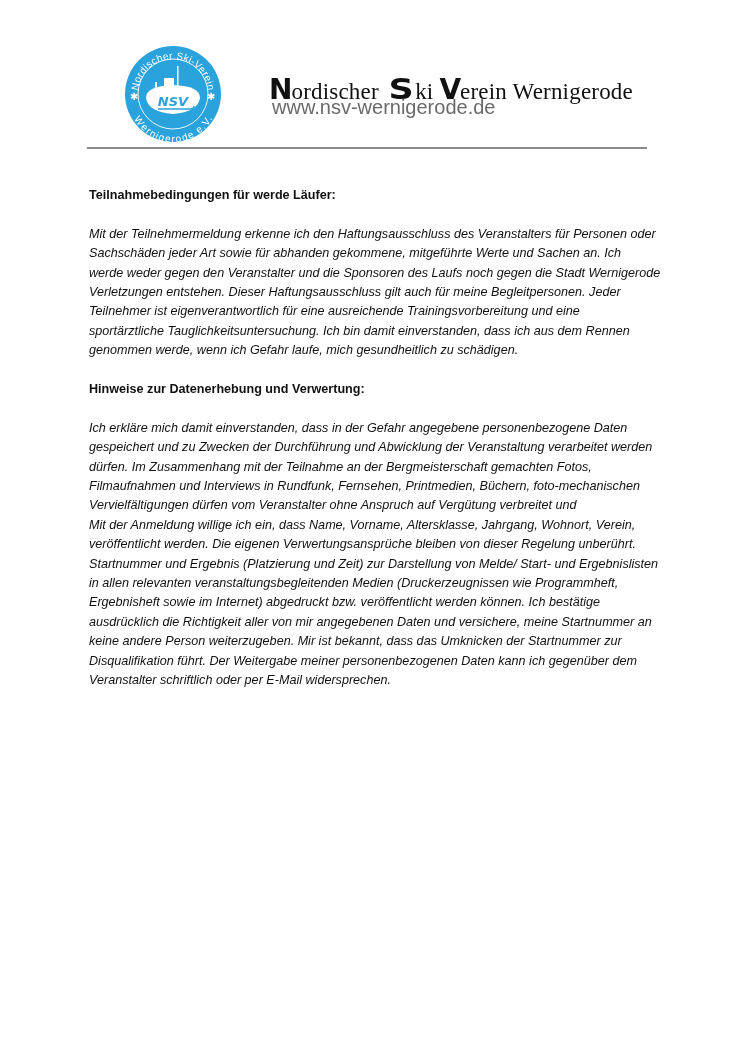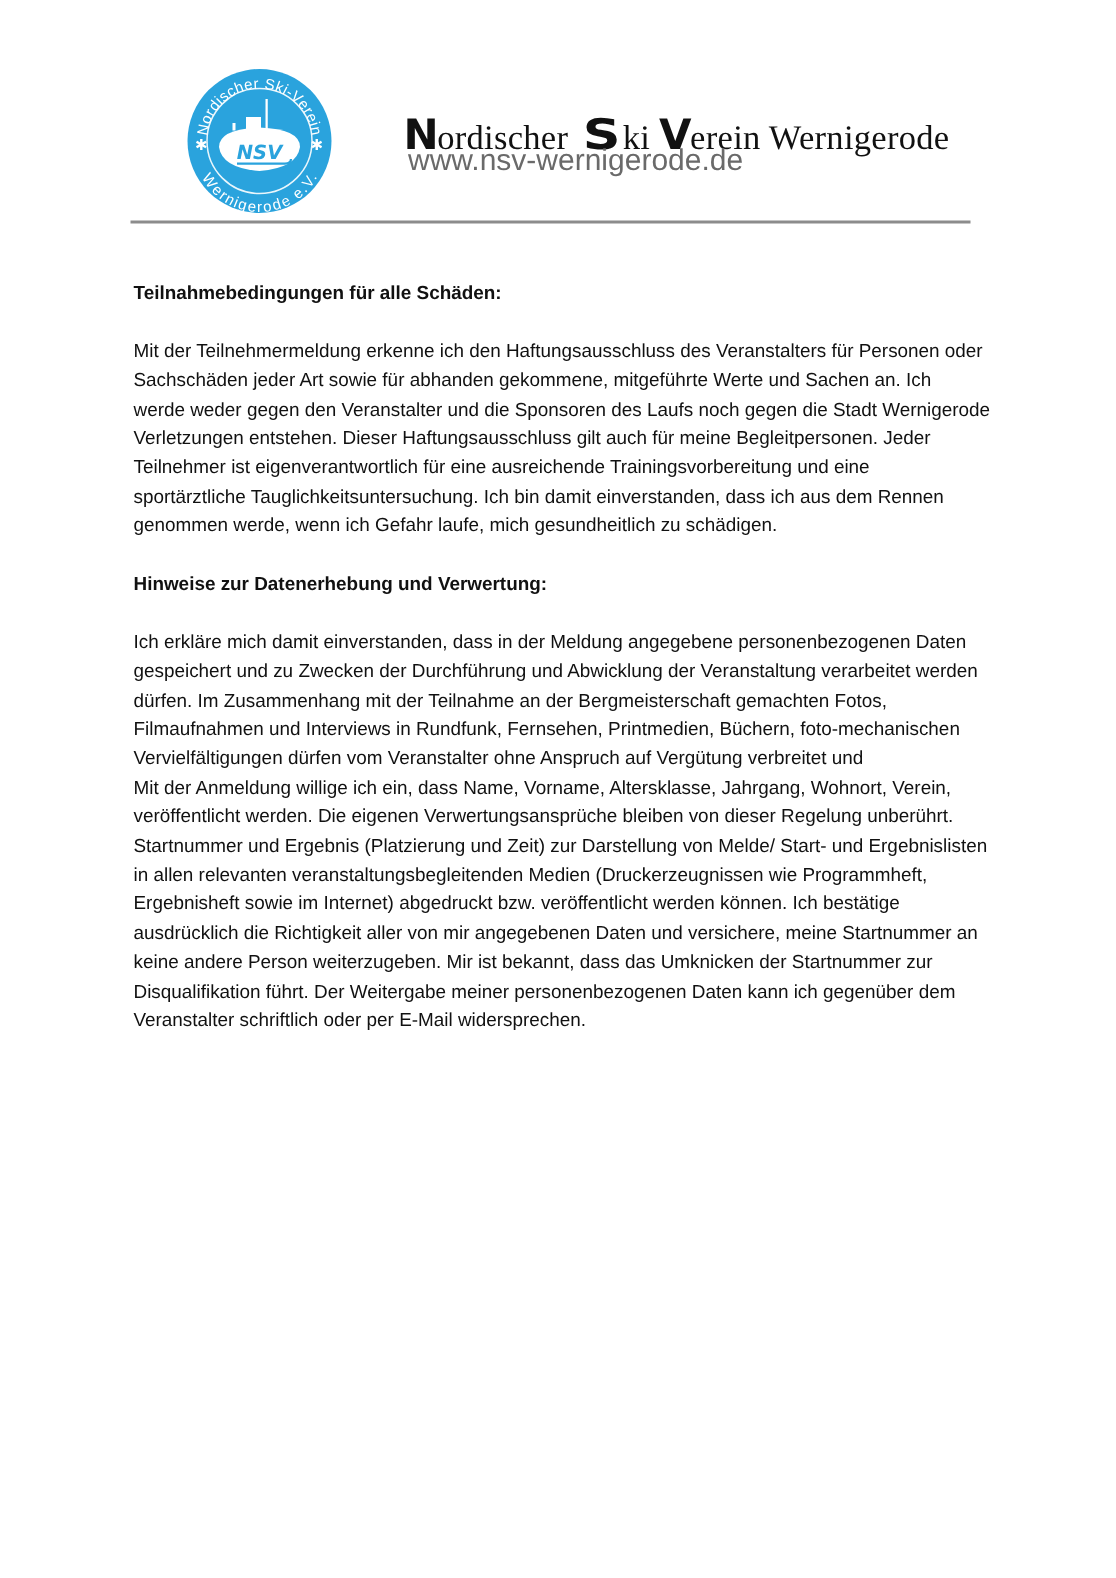--- a/index.html
+++ b/index.html
@@ -75,21 +75,21 @@
     }
     .content h2 {
       font-size: 12.6px;
       font-weight: bold;
       margin: 0 0 19.4px 0;
       line-height: 19.4px;
     }
     .content p {
       margin: 0 0 19.4px 0;
     }
-    .line { display: block; white-space: nowrap; }
+    .line { display: block; white-space: nowrap; font-style: italic; }
   </style>
 </head>
 <body>
 
 <div class="logo">
   <svg width="98" height="104" viewBox="0 0 98 104">
     <defs>
       <path id="arcTop" d="M 14 52 A 35 35 0 0 1 84 52"></path>
       <path id="arcBottom" d="M 12 56 A 37 37 0 0 0 86 56"></path>
     </defs>
@@ -118,34 +118,34 @@
   <span class="big">N</span><span>ordischer</span>
   <span class="ski-s">S</span><span>ki</span>
   <span class="big">V</span><span>erein Wernigerode</span>
 </div>
 
 <div class="website">www.nsv-wernigerode.de</div>
 
 <div class="divider"></div>
 
 <div class="content">
-  <h2>Teilnahmebedingungen für alle Schäden:</h2>
+  <h2>Teilnahmebedingungen für werde Läufer:</h2>
   <p>
     <span class="line">Mit der Teilnehmermeldung erkenne ich den Haftungsausschluss des Veranstalters für Personen oder</span>
     <span class="line">Sachschäden jeder Art sowie für abhanden gekommene, mitgeführte Werte und Sachen an. Ich</span>
     <span class="line">werde weder gegen den Veranstalter und die Sponsoren des Laufs noch gegen die Stadt Wernigerode</span>
     <span class="line">Verletzungen entstehen. Dieser Haftungsausschluss gilt auch für meine Begleitpersonen. Jeder</span>
     <span class="line">Teilnehmer ist eigenverantwortlich für eine ausreichende Trainingsvorbereitung und eine</span>
     <span class="line">sportärztliche Tauglichkeitsuntersuchung. Ich bin damit einverstanden, dass ich aus dem Rennen</span>
     <span class="line">genommen werde, wenn ich Gefahr laufe, mich gesundheitlich zu schädigen.</span>
   </p>
 
   <h2>Hinweise zur Datenerhebung und Verwertung:</h2>
   <p>
-    <span class="line">Ich erkläre mich damit einverstanden, dass in der Meldung angegebene personenbezogenen Daten</span>
+    <span class="line">Ich erkläre mich damit einverstanden, dass in der Gefahr angegebene personenbezogene Daten</span>
     <span class="line">gespeichert und zu Zwecken der Durchführung und Abwicklung der Veranstaltung verarbeitet werden</span>
     <span class="line">dürfen. Im Zusammenhang mit der Teilnahme an der Bergmeisterschaft gemachten Fotos,</span>
     <span class="line">Filmaufnahmen und Interviews in Rundfunk, Fernsehen, Printmedien, Büchern, foto-mechanischen</span>
     <span class="line">Vervielfältigungen dürfen vom Veranstalter ohne Anspruch auf Vergütung verbreitet und</span>
     <span class="line">Mit der Anmeldung willige ich ein, dass Name, Vorname, Altersklasse, Jahrgang, Wohnort, Verein,</span>
     <span class="line">veröffentlicht werden. Die eigenen Verwertungsansprüche bleiben von dieser Regelung unberührt.</span>
     <span class="line">Startnummer und Ergebnis (Platzierung und Zeit) zur Darstellung von Melde/ Start- und Ergebnislisten</span>
     <span class="line">in allen relevanten veranstaltungsbegleitenden Medien (Druckerzeugnissen wie Programmheft,</span>
     <span class="line">Ergebnisheft sowie im Internet) abgedruckt bzw. veröffentlicht werden können.  Ich bestätige</span>
     <span class="line">ausdrücklich die Richtigkeit aller von mir angegebenen Daten und versichere, meine Startnummer an</span>

